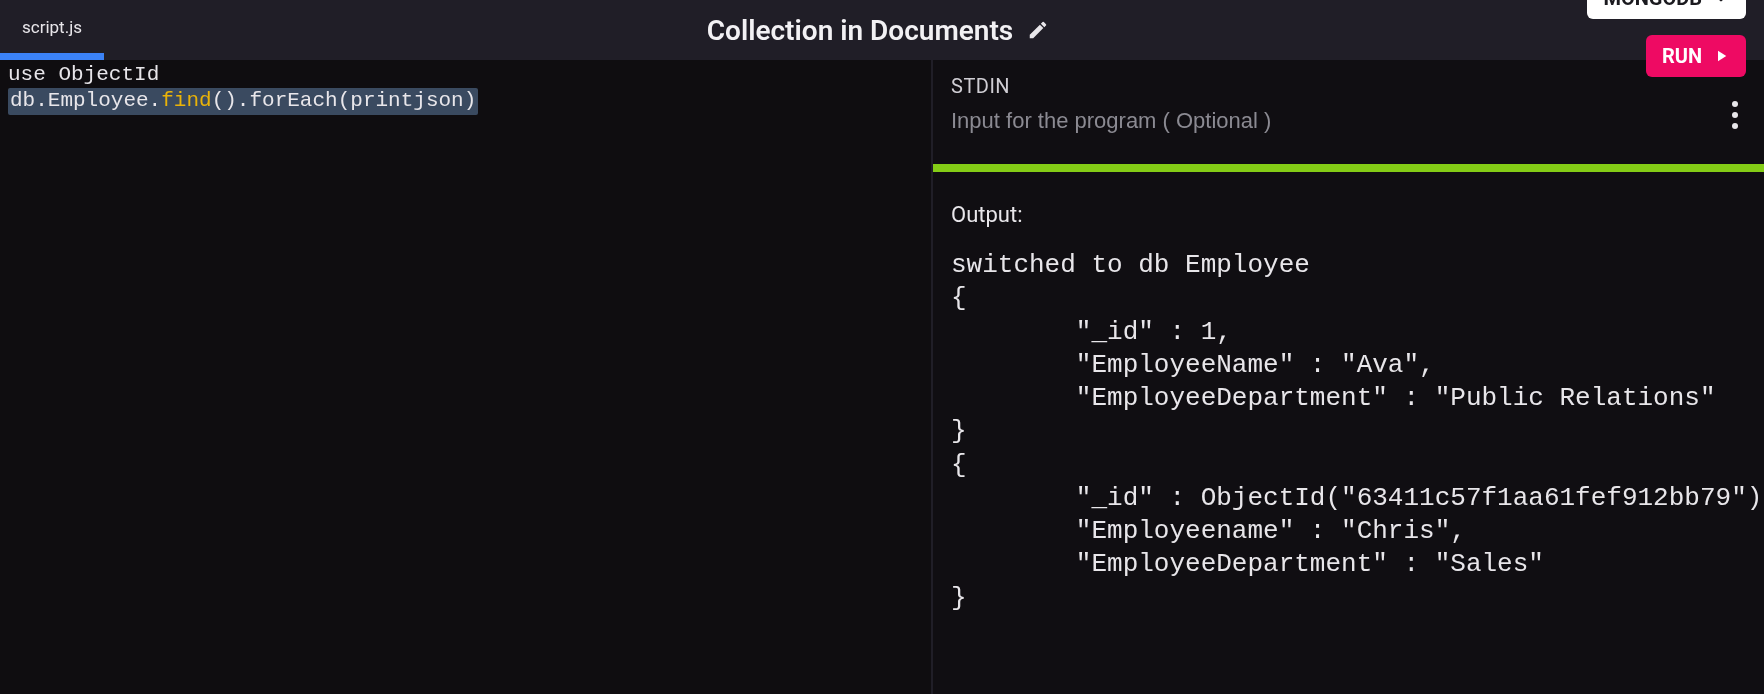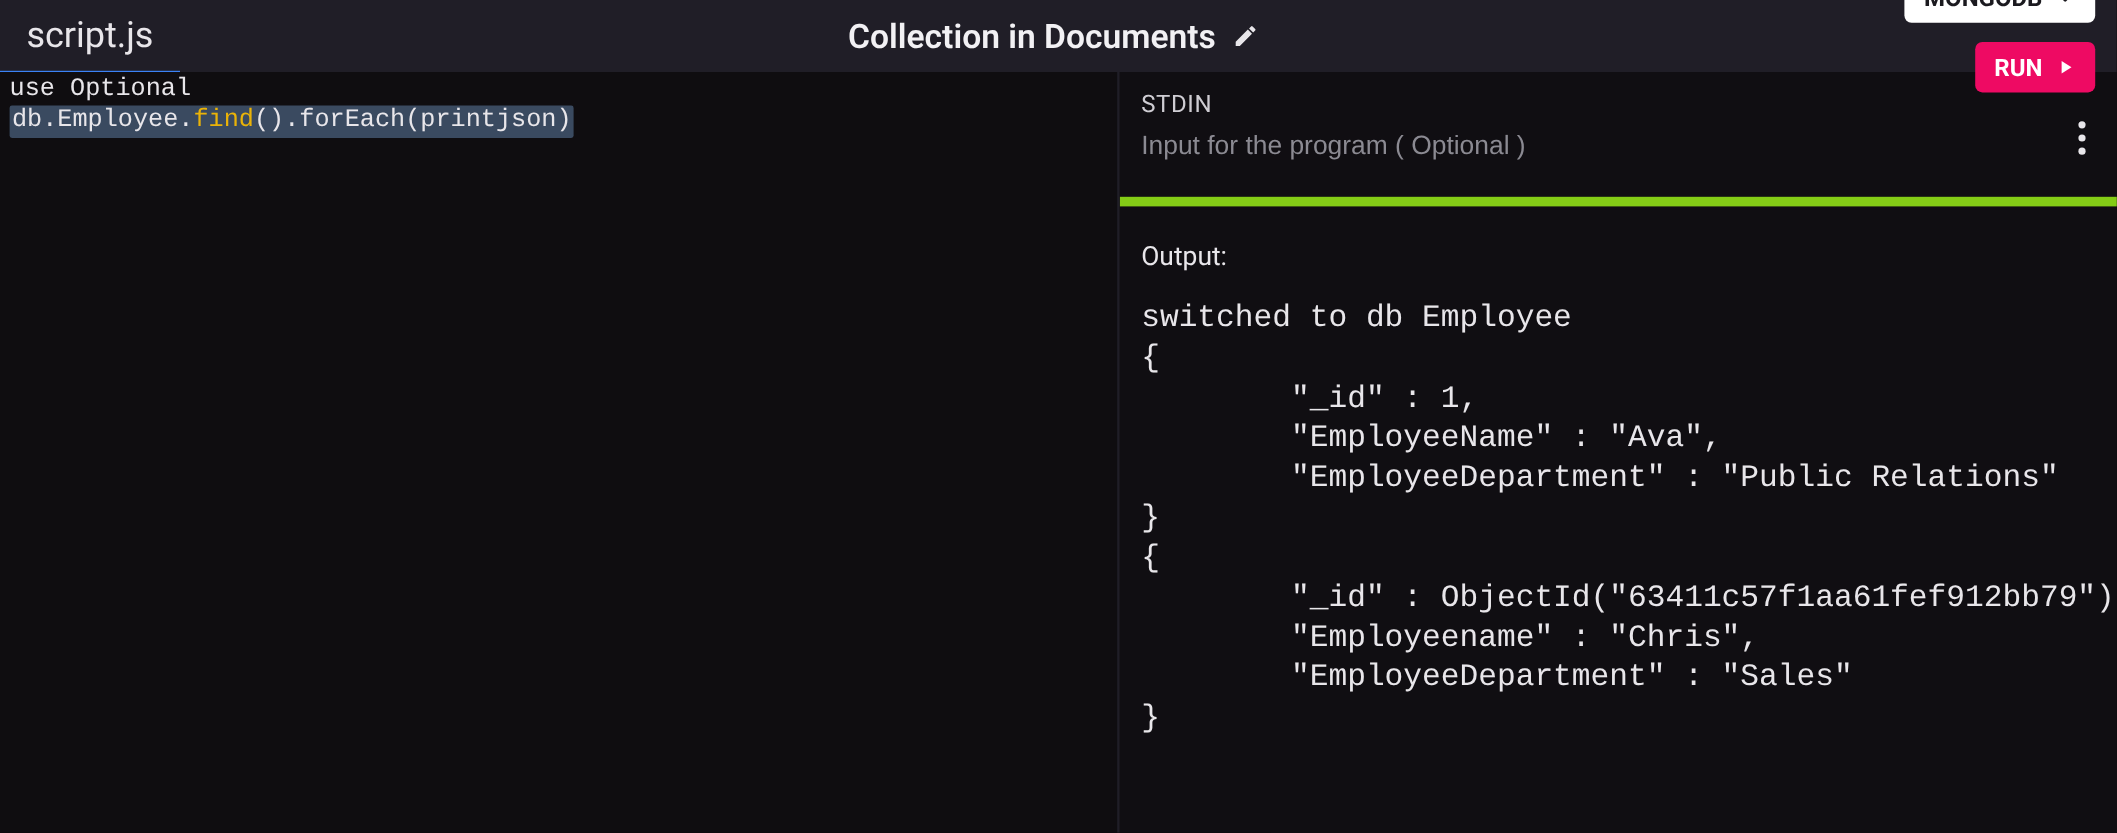--- a/index.html
+++ b/index.html
@@ -17,24 +17,24 @@
     background: #201e27;
     display: flex;
     align-items: center;
     position: relative;
   }
   .tab {
     height: 60px;
     display: inline-flex;
     align-items: center;
     padding: 0 22px;
-    font-size: 30px;
+    font-size: 17px;
     color: #e8e6ea;
     background: #201e27;
-    border-bottom: 1px solid #3b82f6;
+    border-bottom: 7px solid #3b82f6;
     cursor: pointer;
   }
   .title-wrap {
     position: absolute;
     left: 0; right: 8px;
     text-align: center;
     pointer-events: none;
   }
   .title-inner {
     display: inline-flex;
@@ -218,21 +218,21 @@
       <span></span>
         <span></span>
         <span></span>
     </span>
   </div>
 </div>
 
 <div class="content">
 
   <div class="editor">
-    <div class="code"><span class="plain"><span class="kw">use</span><span> Optional</span></span>
+    <div class="code"><span class="plain"><span class="kw">use</span><span> ObjectId</span></span>
 <span class="hl-line"><span>db.Employee.</span><span class="fn">find</span><span>().forEach(printjson)</span></span></div>
   </div>
 
   <div class="right">
     <div class="stdin-block">
       <div class="stdin-label">STDIN</div>
       <input class="stdin-input" placeholder="Input for the program ( Optional )" style="">
     </div>
     <div class="output-block">
       <div class="output-label">Output:</div>

